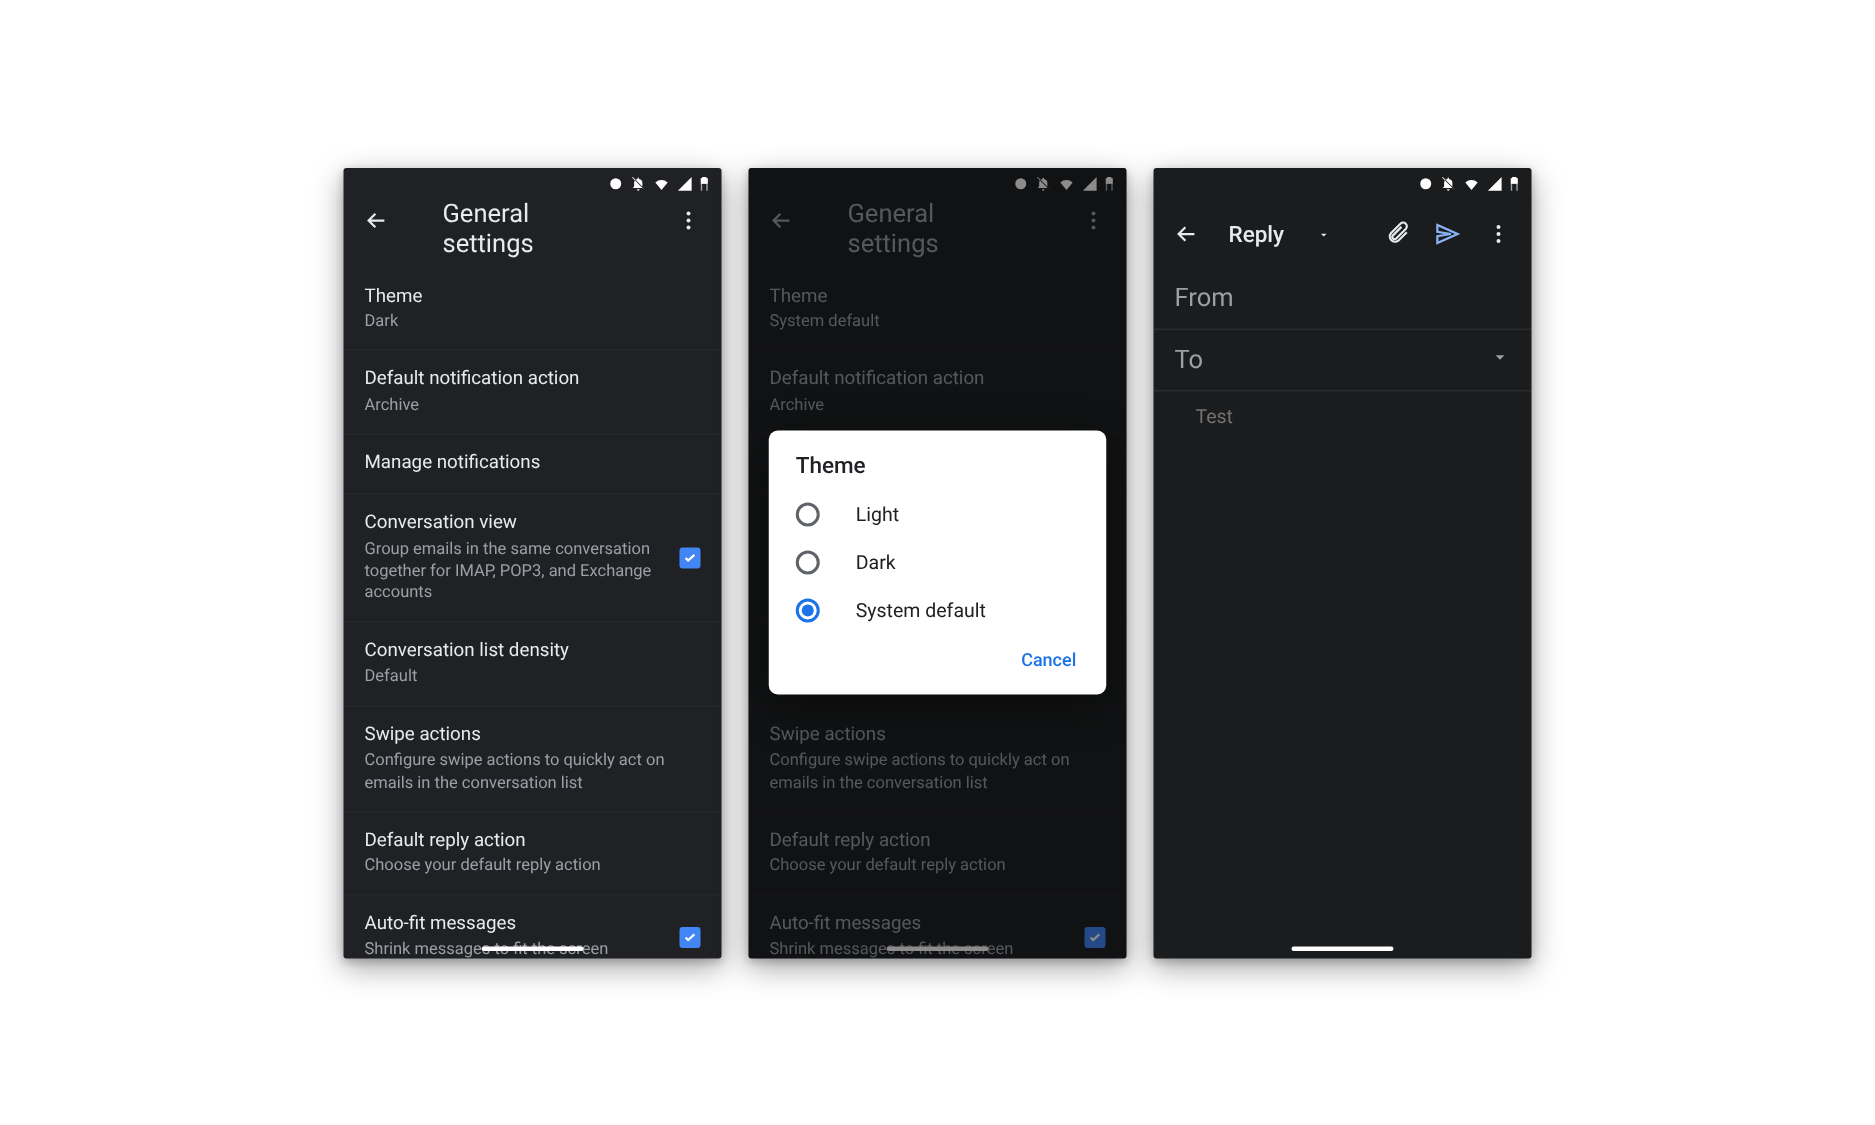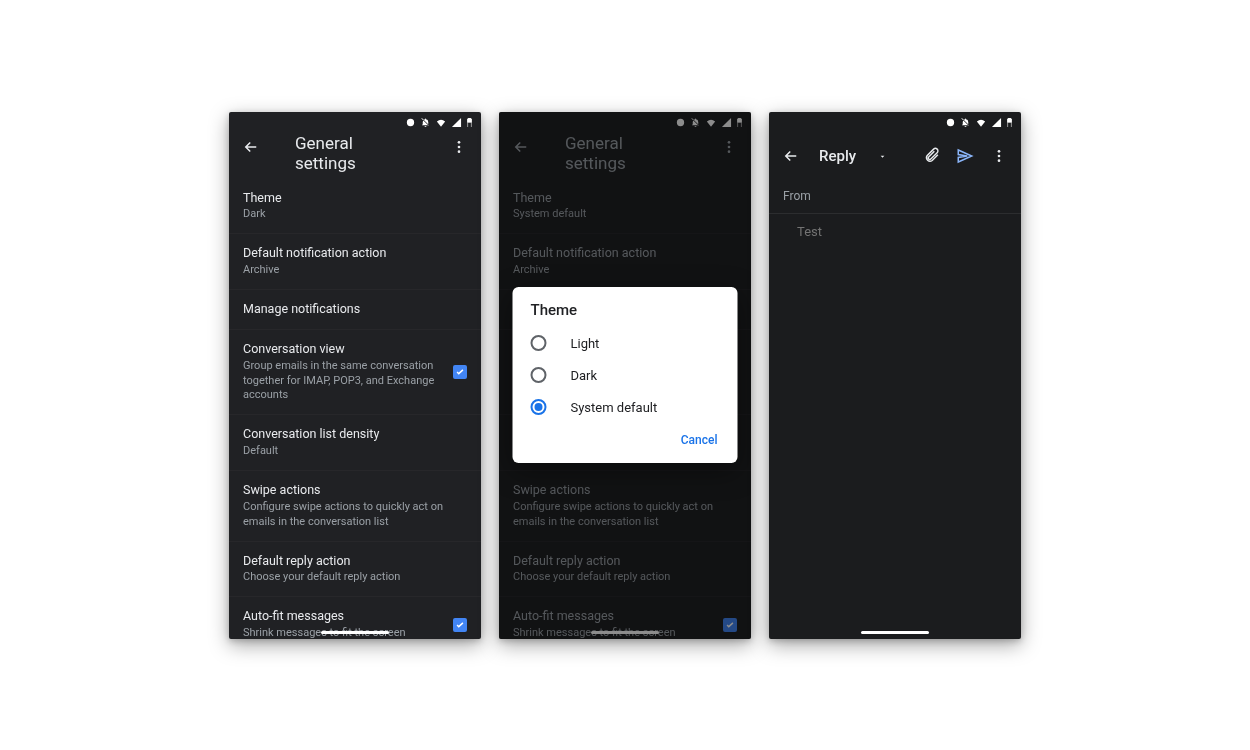--- a/index.html
+++ b/index.html
@@ -171,21 +171,21 @@
     font-size: 15px;
     font-weight:500;
     flex:1;
     padding-left:8px;
   }
   .field-row {
     display:flex;
     align-items:center;
     padding: 10px 14px;
     border-bottom: 1px solid rgba(255,255,255,0.08);
-    font-size:12px;
+    font-size:17px;
     color:#9aa0a6;
   }
   .field-row .lbl { width: 38px; }
   .subject-row {
     padding: 10px 14px 10px 28px;
     font-size:13px;
     color:#737373;
   }
   .screen2-bg .setting-item .primary,
   .screen2-bg .setting-item .secondary,
@@ -485,17 +485,24 @@
       <svg width="16" height="16" viewBox="0 0 24 24" fill="#e8eaed">
           <circle cx="12" cy="5" r="2"></circle>
           <circle cx="12" cy="12" r="2"></circle>
           <circle cx="12" cy="19" r="2"></circle>
         </svg>
     </div>
   </div>
   <div class="field-row">
     <span class="lbl">From</span>
   </div>
+  <div class="field-row">
+    <span class="lbl">To</span>
+    <span style="flex:1"></span>
+    <span><svg width="14" height="14" viewBox="0 0 24 24" fill="#9aa0a6">
+          <path d="M7 10l5 5 5-5z"></path>
+        </svg></span>
+  </div>
   <div class="subject-row">
     <span>Test</span>
   </div>
   <div class="nav-handle"></div>
 </div>
 
 </body></html>

